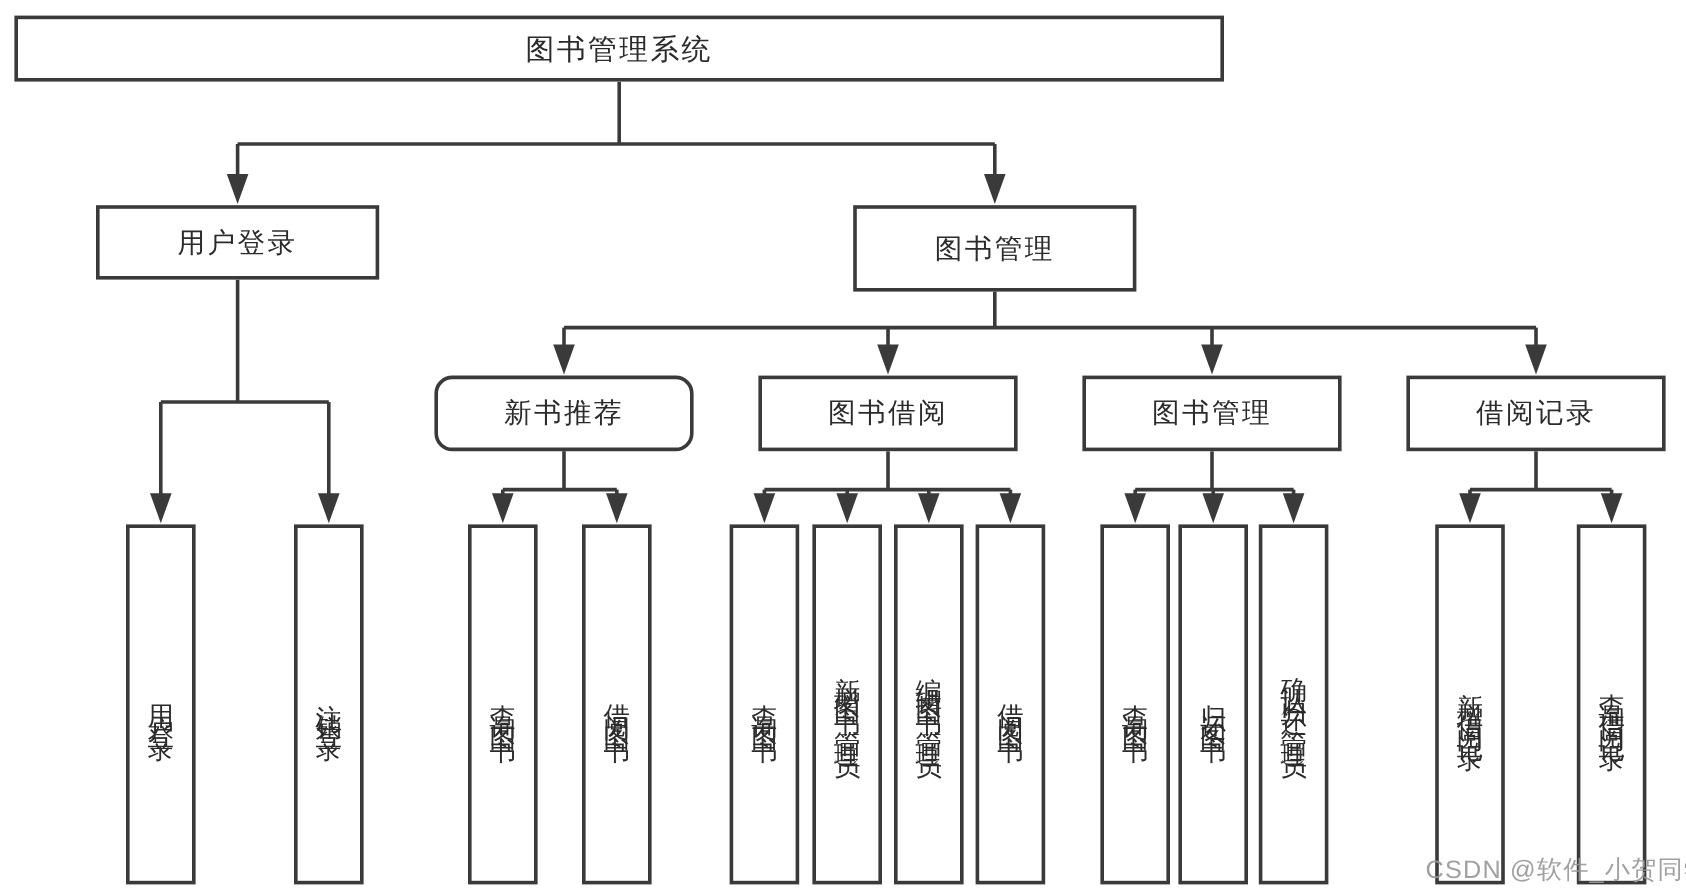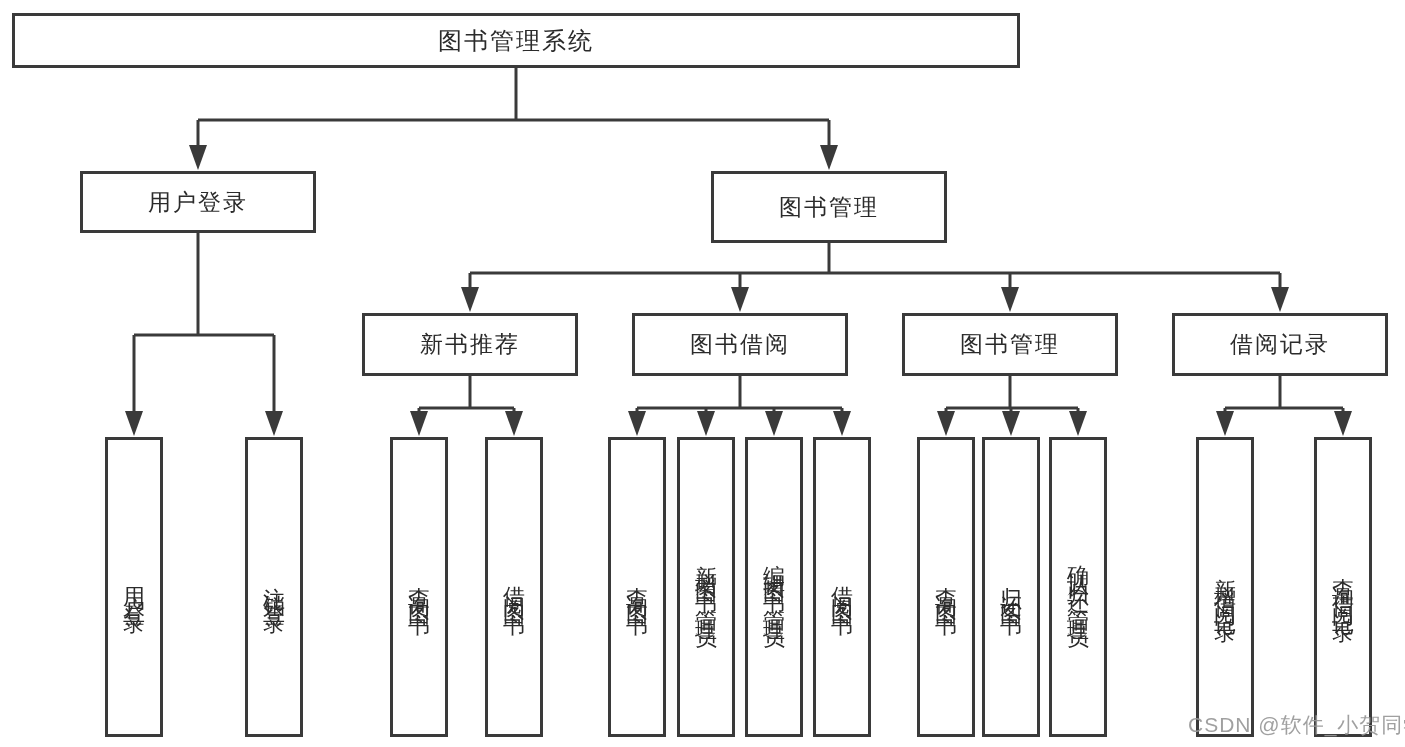--- a/index.html
+++ b/index.html
@@ -104,21 +104,21 @@
     <span>图书管理系统</span>
   </div>
 
   <div class="hbox" style="left:80px;top:171px;width:236px;height:62px;">
     <span>用户登录</span>
   </div>
   <div class="hbox" style="left:711px;top:171px;width:236px;height:72px;">
     <span>图书管理</span>
   </div>
 
-  <div class="hbox" style="left:362px;top:313px;width:216px;height:63px;">
+  <div class="hbox" style="left:362px;top:313px;width:216px;height:63px;border-radius:15px;">
     <span>新书推荐</span>
   </div>
   <div class="hbox" style="left:632px;top:313px;width:216px;height:63px;align-items:center;">
     <span>图书借阅</span>
   </div>
   <div class="hbox" style="left:902px;top:313px;width:216px;height:63px;">
     <span>图书管理</span>
   </div>
   <div class="hbox" style="left:1172px;top:313px;width:216px;height:63px;">
     <span>借阅记录</span>

